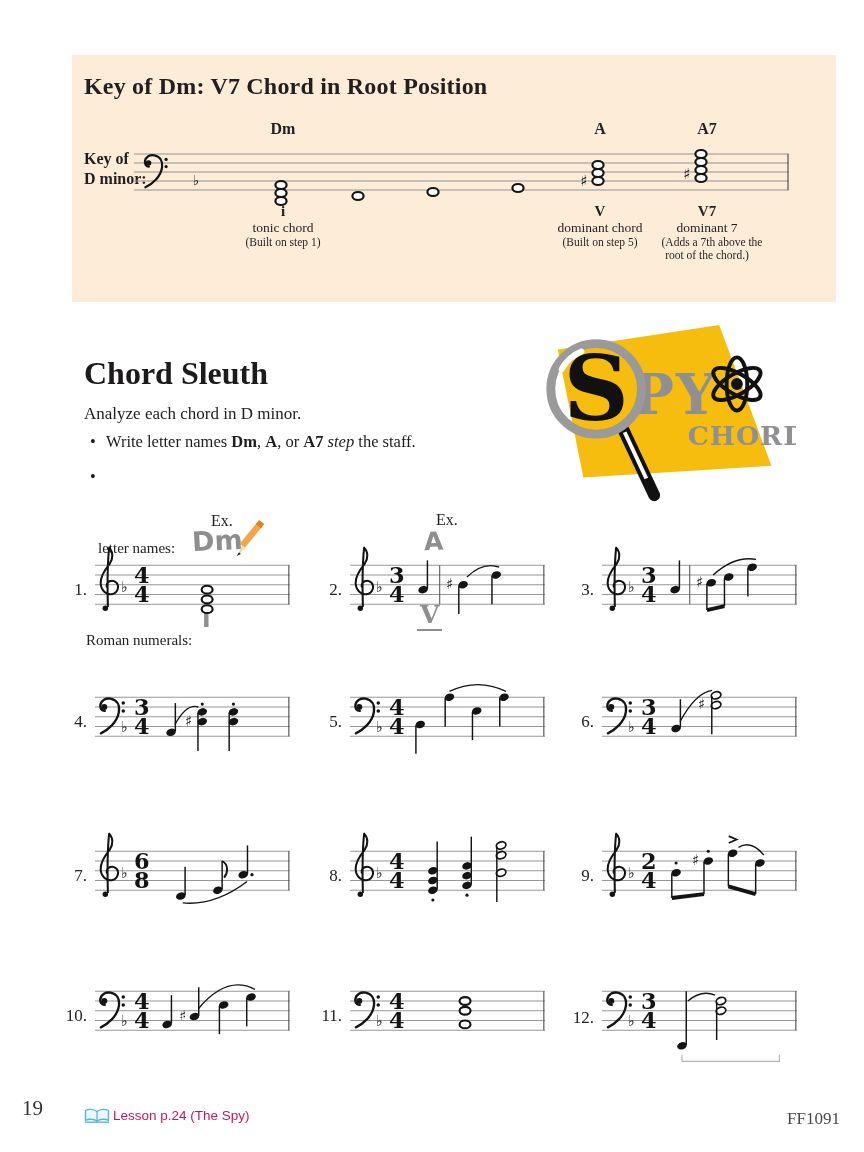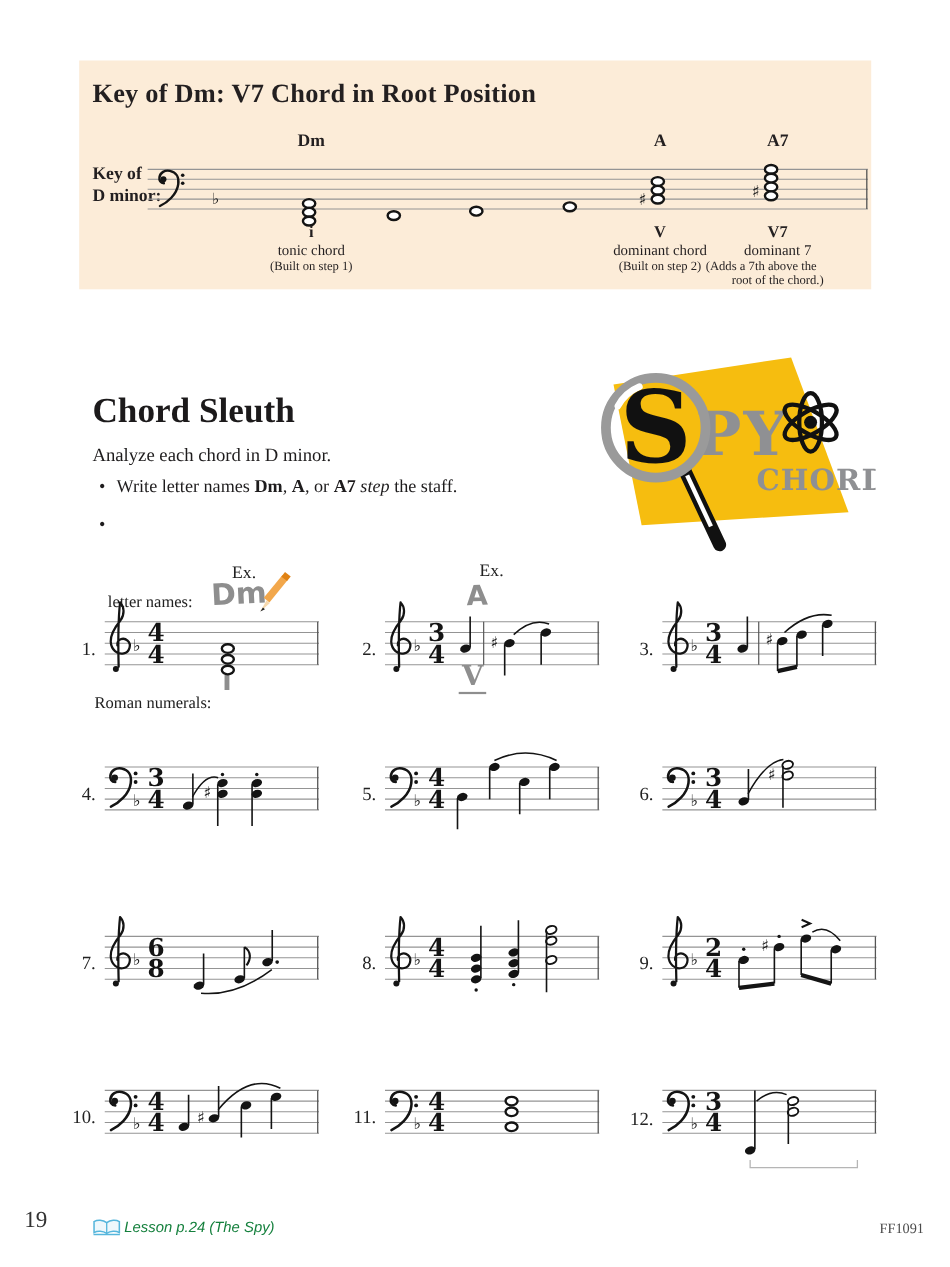--- a/index.html
+++ b/index.html
@@ -1,44 +1,44 @@
 <!DOCTYPE html>
 <html><head>
 <meta charset="utf-8">
 <style>
   html,body{margin:0;padding:0;background:#ffffff;}
   #page{position:relative;width:864px;height:1152px;background:#fff;overflow:hidden;
         font-family:"Liberation Serif","DejaVu Serif",serif;color:#1e1c1d;}
   .abs{position:absolute;}
   .ctr{transform:translateX(-50%);white-space:nowrap;}
   
-  #theory-box{position:absolute;left:72px;top:55px;width:720px;height:208px;background:#fcecd8;}
+  #theory-box{position:absolute;left:72px;top:55px;width:720px;height:247px;background:#fcecd8;padding-left:44px;}
   #theory-title{position:absolute;left:12px;top:18px;font-size:24px;font-weight:bold;color:#231f20;letter-spacing:.2px;}
   .keylabel{font-size:16px;font-weight:bold;line-height:20px;color:#231f20;}
   .chordname{font-size:16px;font-weight:bold;color:#231f20;}
   .numeral{font-size:15px;font-weight:bold;color:#231f20;}
   .desc{font-size:13.5px;color:#231f20;}
   .smnote{font-size:11.5px;color:#231f20;}
   
   #activity-title{position:absolute;left:84px;top:355px;font-size:32px;font-weight:bold;color:#1c1a1b;}
   #activity-intro{position:absolute;left:84px;top:404px;font-size:17px;}
   .bullet{position:absolute;left:90px;width:460px;font-size:16.5px;display:flex;}
   .bullet .dot{width:16px;}
   .b{font-weight:bold}.i{font-style:italic}
   
   .exnum{position:absolute;width:36px;text-align:right;font-size:17px;color:#222;}
   .hand{color:#8e8e8e;font-family:"DejaVu Sans",sans-serif;font-weight:bold;}
   .exlab{font-size:16px;color:#222;}
   .lnlab{font-size:15px;color:#222;text-align:right;}
   #ans-v{border-bottom:2.5px solid #8e8e8e;padding:0 3px;font-family:"DejaVu Serif",serif;}
   
   #page-num{position:absolute;left:22px;top:1096px;font-size:21px;color:#333;}
-  #lesson-ref{position:absolute;left:113px;top:1108px;font-size:13.5px;color:#15803d;
-     font-family:"Liberation Sans","DejaVu Sans",sans-serif;font-style:italic;}
-  #catalog{position:absolute;right:24px;top:1109px;font-size:13px;color:#4a4a4a;}
+  #lesson-ref{position:absolute;left:113px;top:1108px;font-size:13.5px;color:#be185d;
+     font-family:"Liberation Sans","DejaVu Sans",sans-serif;}
+  #catalog{position:absolute;right:24px;top:1109px;font-size:17px;color:#4a4a4a;}
   svg{display:block;}
 </style>
 </head>
 <body>
 
 <div id="page">
 
   <div id="theory-box">
     <div id="theory-title">Key of Dm: V7 Chord in Root Position</div>
     <div class="abs keylabel" style="left:12px;top:94px;">
@@ -81,24 +81,24 @@
           <ellipse cx="567" cy="58" rx="5.6" ry="4" fill="#fff" stroke="#141414" stroke-width="2.2"></ellipse>
           <ellipse cx="567" cy="66" rx="5.6" ry="4" fill="#fff" stroke="#141414" stroke-width="2.2"></ellipse>
         </svg>
       </div>
 
     <div class="abs ctr numeral" style="left:211px;top:148px;">i</div>
     <div class="abs ctr desc" style="left:211px;top:165px;">tonic chord</div>
     <div class="abs ctr smnote" style="left:211px;top:181px;">(Built on step 1)</div>
     <div class="abs ctr numeral" style="left:528px;top:148px;">V</div>
     <div class="abs ctr desc" style="left:528px;top:165px;">dominant chord</div>
-    <div class="abs ctr smnote" style="left:528px;top:181px;">(Built on step 2)</div>
+    <div class="abs ctr smnote" style="left:528px;top:181px;">(Built on step 5)</div>
     <div class="abs ctr numeral" style="left:635px;top:148px;">V7</div>
     <div class="abs ctr desc" style="left:635px;top:165px;">dominant 7</div>
-    <div class="abs ctr smnote" style="left:620px;top:181px;text-align:right;">(Adds a 7th above the</div>
+    <div class="abs ctr smnote" style="left:640px;top:181px;text-align:right;">(Adds a 7th above the</div>
     <div class="abs ctr smnote" style="left:635px;top:194px;">root of the chord.)</div>
   </div>
 
   <div id="activity-intro">Analyze each chord in D minor.</div>
   <div id="activity-title">Chord Sleuth</div>
   <div class="bullet" style="top:432px;">
     <span class="dot">•</span>
       <span><span>Write letter names </span><span class="b">Dm</span><span>, </span><span class="b">A</span><span>, or </span><span class="b">A7</span><span> </span><span class="i">step</span><span> the staff.</span></span>
   </div>
   <div class="bullet" style="top:467px;">

